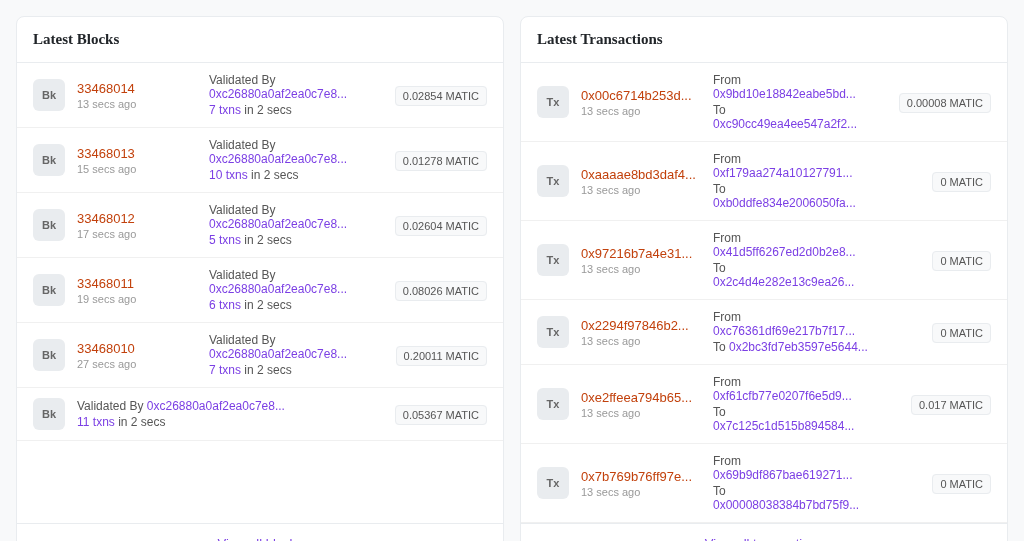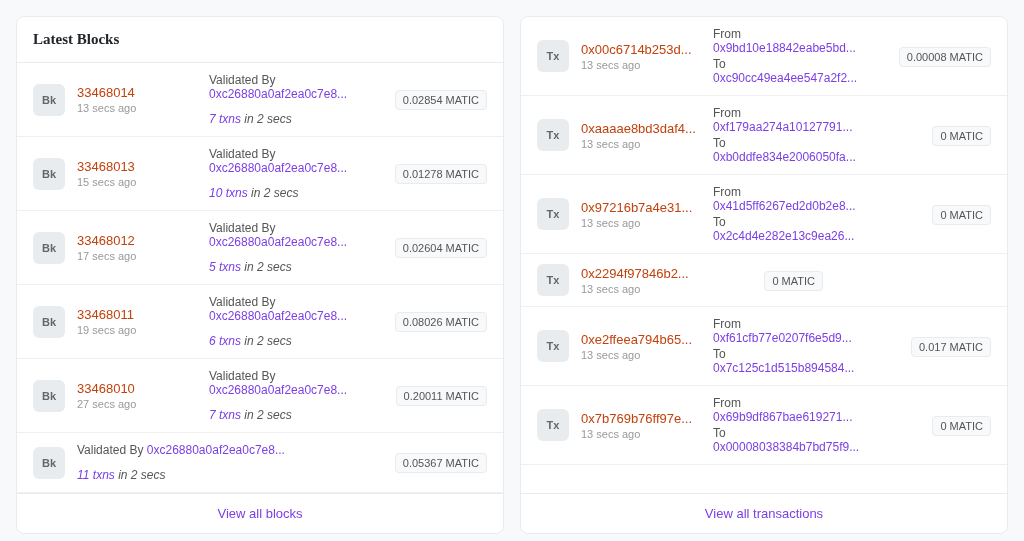--- a/index.html
+++ b/index.html
@@ -99,22 +99,21 @@
     }
 
     .validator-addr {
       color: #7b3fe4;
       cursor: pointer;
     }
 
     .txns-info {
       font-size: 12px;
       color: #555;
-      margin-top: 11px;
-      font-style: italic;
+      margin-top: 2px;
     }
 
     .txns-link {
       color: #7b3fe4;
       cursor: pointer;
     }
 
     .matic-amount {
       background: #f8f9fa;
       border: 1px solid #e9ecef;
@@ -263,20 +262,21 @@
         <span class="matic-amount">0.05367 MATIC</span>
       </div>
     </div>
       </div>
     <div class="panel-footer">
       <span class="view-all">View all blocks</span>
     </div>
   </div>
 
   <div class="panel">
+    <div class="panel-header">Latest Transactions</div>
     <div class="panel-body" id="tx-list">
         <div class="tx-item">
       <div class="badge">Tx</div>
       <div class="item-left">
         <div class="tx-hash">0x00c6714b253d...</div>
         <div class="time-ago">13 secs ago</div>
       </div>
       <div class="item-middle">
         <div class="from-to from-to-row">
           From <span class="addr-link">0x9bd10e18842eabe5bd...</span>
@@ -323,20 +323,28 @@
       </div>
       <div class="item-right">
         <span class="matic-amount">0 MATIC</span>
       </div>
     </div>
         <div class="tx-item">
       <div class="badge">Tx</div>
       <div class="item-left">
         <div class="tx-hash">0x2294f97846b2...</div>
         <div class="time-ago">13 secs ago</div>
+      </div>
+      <div class="item-middle">
+        <div class="from-to from-to-row">
+          From <span class="addr-link">0xc76361df69e217b7f17...</span>
+        </div>
+        <div class="from-to">
+          To <span class="addr-link">0x2bc3fd7eb3597e5644...</span>
+        </div>
       </div>
       <div class="item-right">
         <span class="matic-amount">0 MATIC</span>
       </div>
     </div>
         <div class="tx-item">
       <div class="badge">Tx</div>
       <div class="item-left">
         <div class="tx-hash">0xe2ffeea794b65...</div>
         <div class="time-ago">13 secs ago</div>

